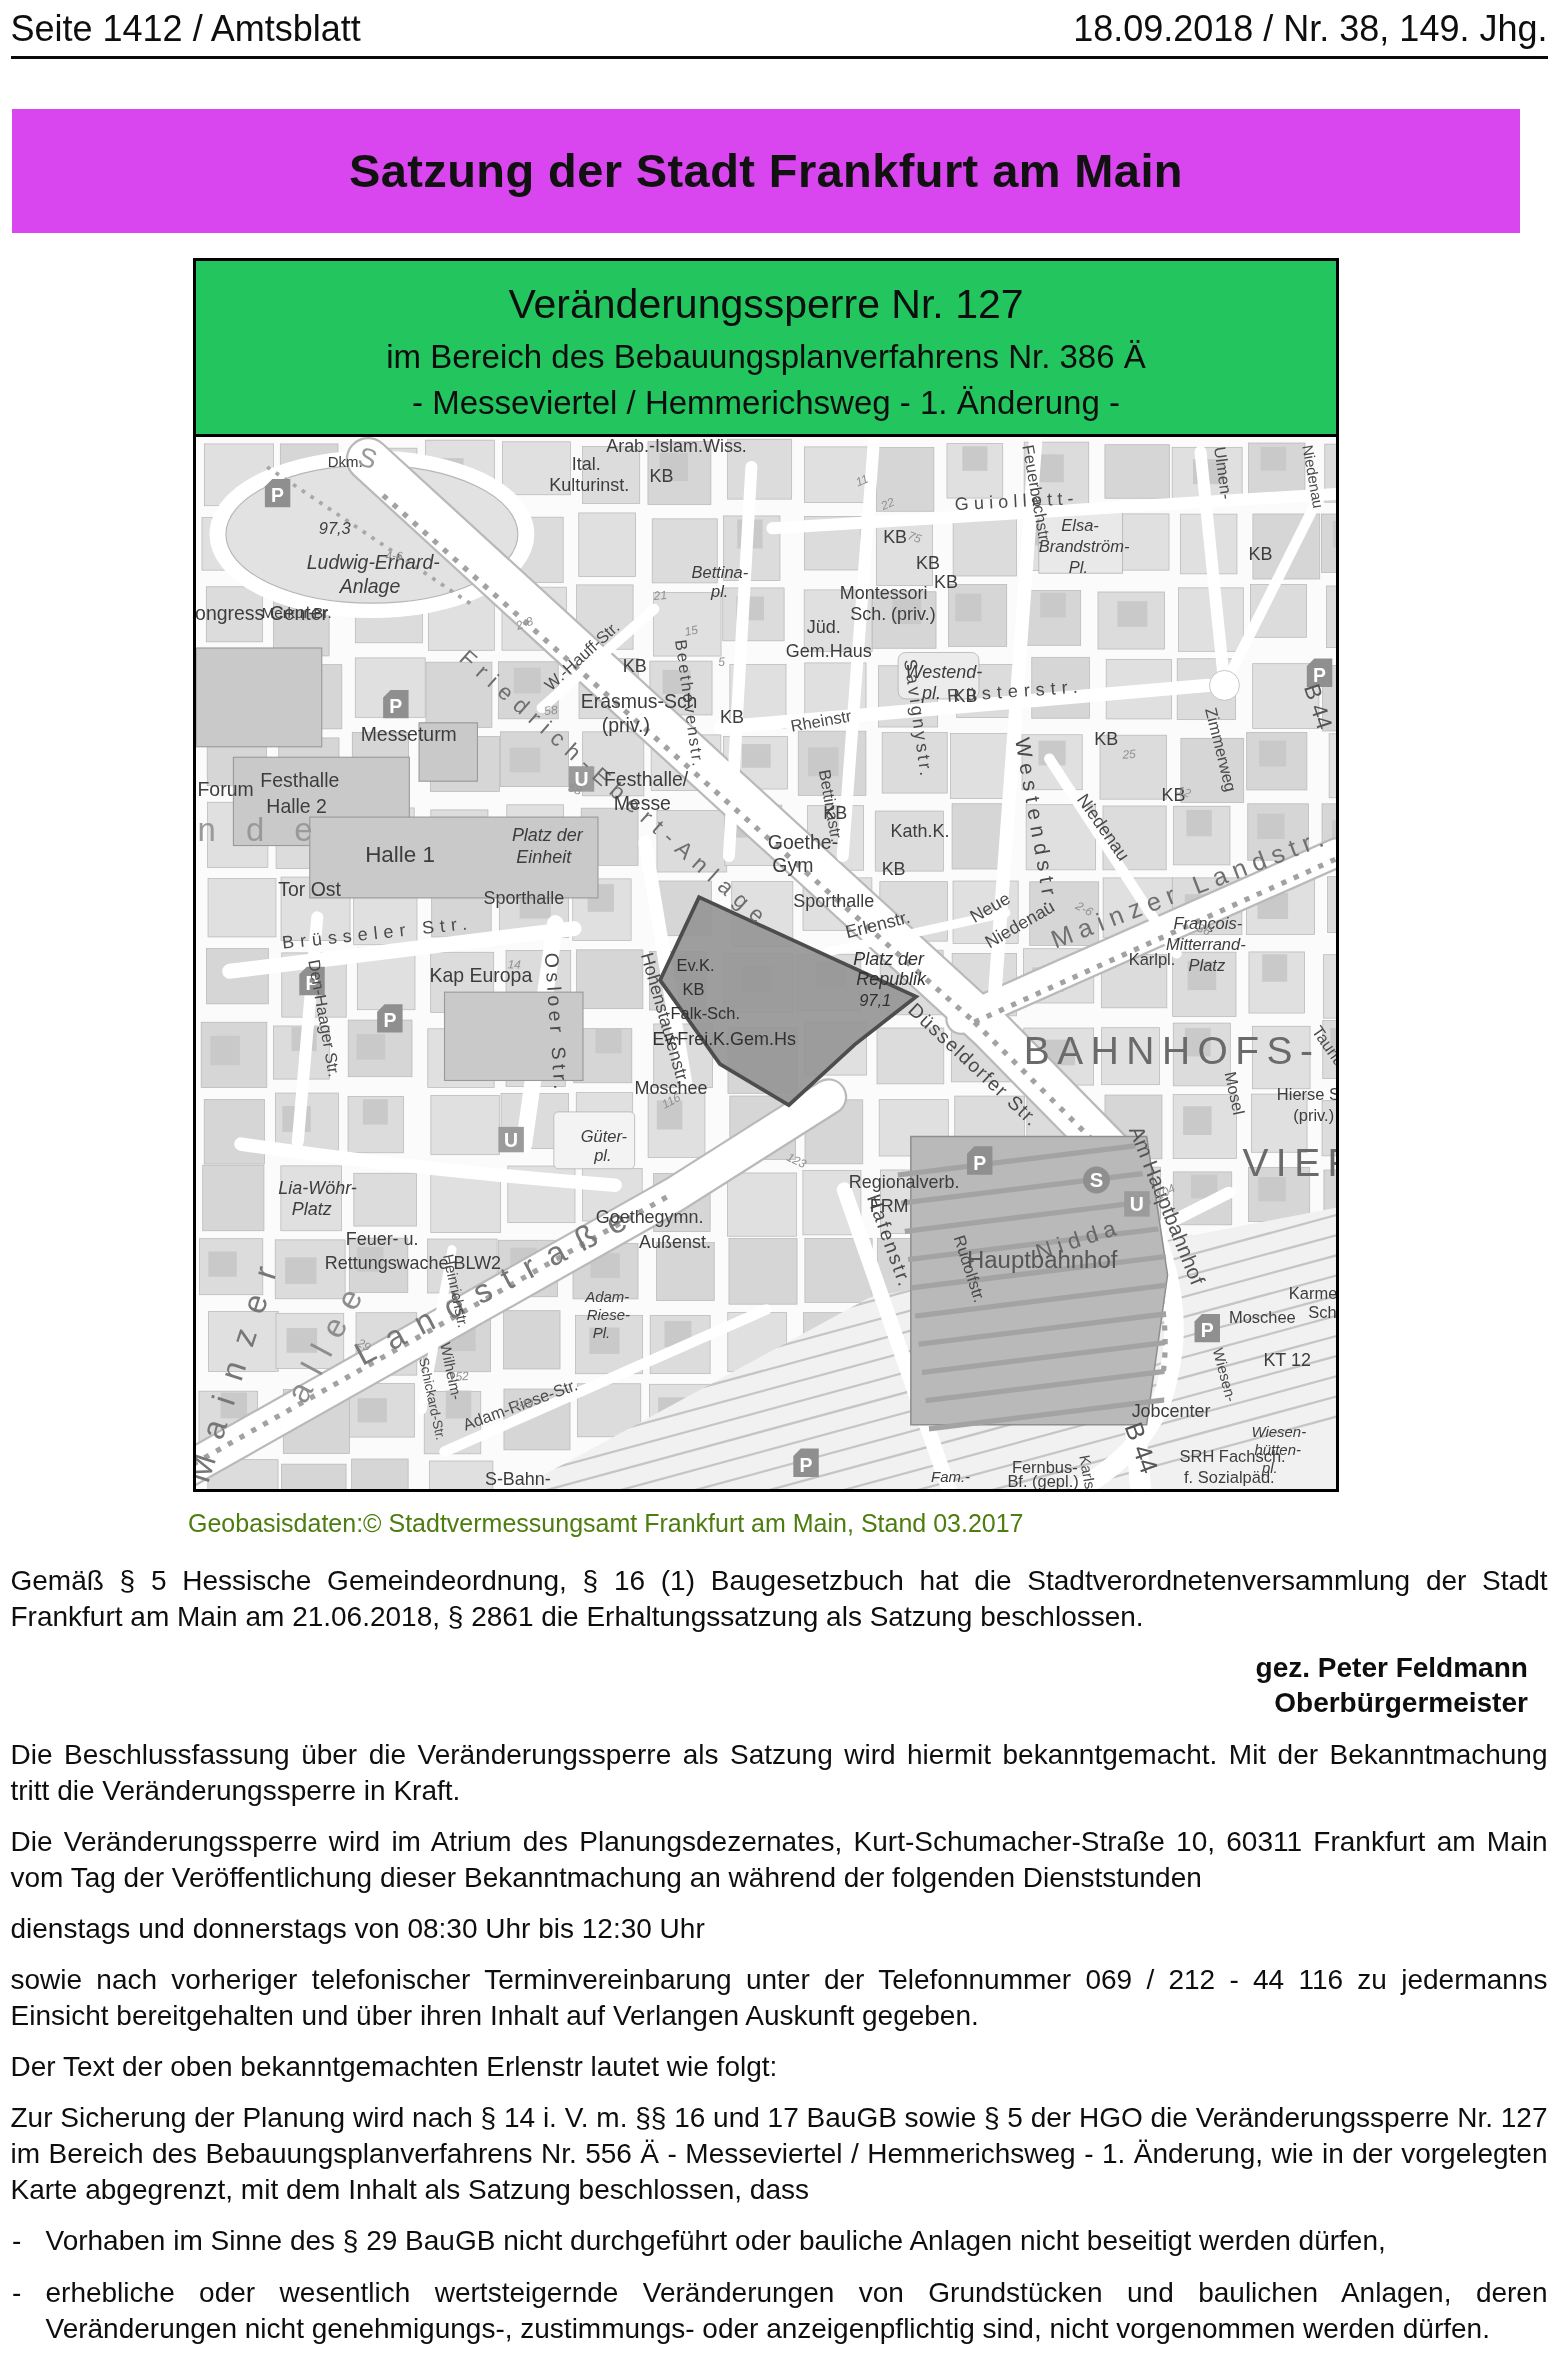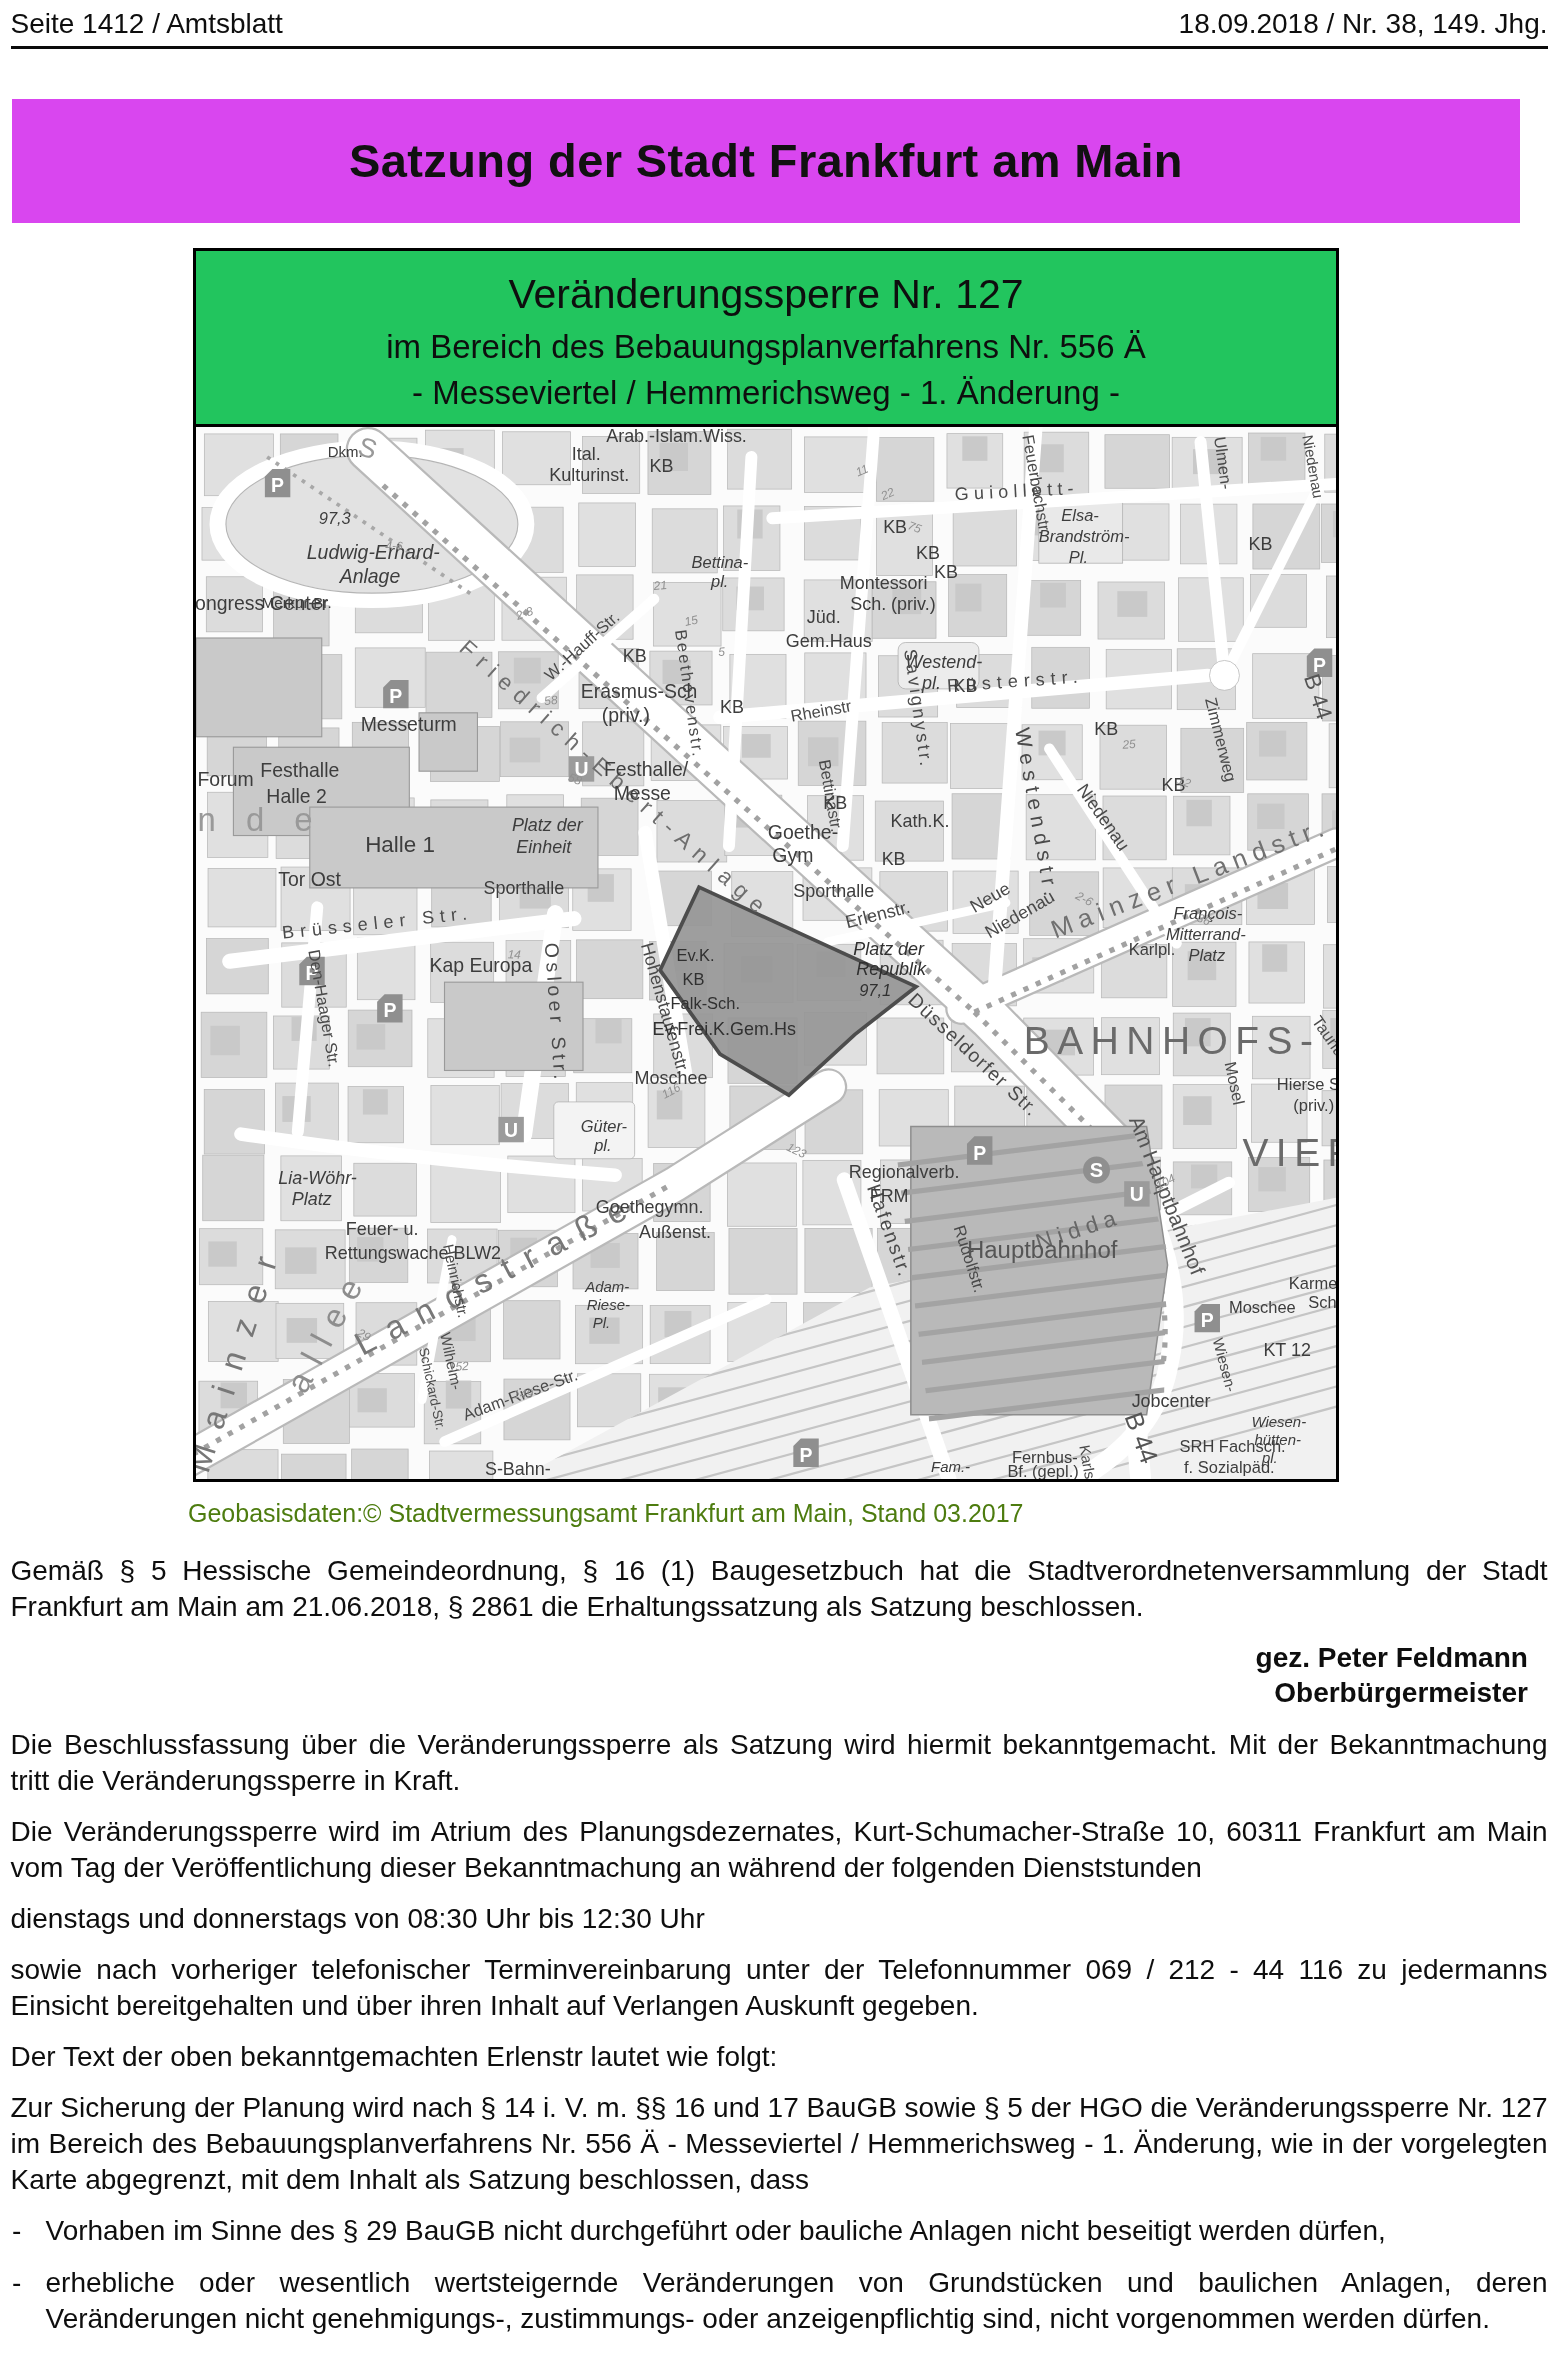--- a/index.html
+++ b/index.html
@@ -2,21 +2,21 @@
 <html style="font-size:12px"><head>
 <meta charset="utf-8">
 <style>
   html,body{margin:0;padding:0;}
   body{
     width:1558px;height:2377px;overflow:hidden;background:#ffffff;color:#0e0e0e;
     font-family:"Liberation Sans", sans-serif;position:relative;
   }
   
   .hdr{display:flex;justify-content:space-between;align-items:baseline;
-       padding:7.5px 10.5px 0 10.5px;font-size:28px;}
+       padding:7.5px 10.5px 0 10.5px;font-size:36px;}
   .rule{margin:6px 10.5px 0 10.5px;height:0;border-top:3.8px solid #0a0a0a;}
   
   .banner{margin:50px 38px 0 12px;height:124px;background:#d946ef;
           display:flex;align-items:center;justify-content:center;}
   .banner-title{font-size:47px;font-weight:bold;letter-spacing:0.4px;color:#111;}
   
   .map-frame{box-sizing:border-box;margin:25.6px 0 0 193px;width:1146px;height:1234px;
              border:3px solid #000;background:#22c55e;}
   .map-title{box-sizing:border-box;height:176px;border-bottom:3px solid #000;
              text-align:center;padding-top:19.6px;}
@@ -45,21 +45,21 @@
 </div>
 <div class="rule"></div>
 
 <div class="banner">
   <div class="banner-title">Satzung der Stadt Frankfurt am Main</div>
 </div>
 
 <div class="map-frame">
   <div class="map-title">
     <div class="mt1">Veränderungssperre Nr. 127</div>
-    <div class="mt2">im Bereich des Bebauungsplanverfahrens Nr. 556 Ä</div>
+    <div class="mt2">im Bereich des Bebauungsplanverfahrens Nr. 386 Ä</div>
     <div class="mt3">- Messeviertel / Hemmerichsweg - 1. Änderung -</div>
   </div>
   <div class="map-body">
     <svg id="map-svg" width="1140" height="1052" viewBox="0 0 1523 1406" preserveAspectRatio="none">
         <rect x="0" y="0" width="1523" height="1406" fill="#fbfbfb"></rect>
         <g>
           <rect x="11.152306255884469" y="9.237823963165283" width="92.29879522323608" height="82.57688021659851" fill="#e0e0e0" stroke="#b8b8b8" stroke-width="1"></rect>
           <rect x="112.65206837654114" y="9.253393650054932" width="77.03646802902222" height="70.88311034440994" fill="#d6d6d6" stroke="#b8b8b8" stroke-width="1"></rect>
           <rect x="207.02309066057205" y="14.964394569396973" width="88.20806407928467" height="82.0848708152771" fill="#dcdcdc" stroke="#b8b8b8" stroke-width="1"></rect>
           <rect x="233.94065761566162" y="24.7872576713562" width="39.693628835678105" height="36.938191866874696" fill="#c9c9c9"></rect>

